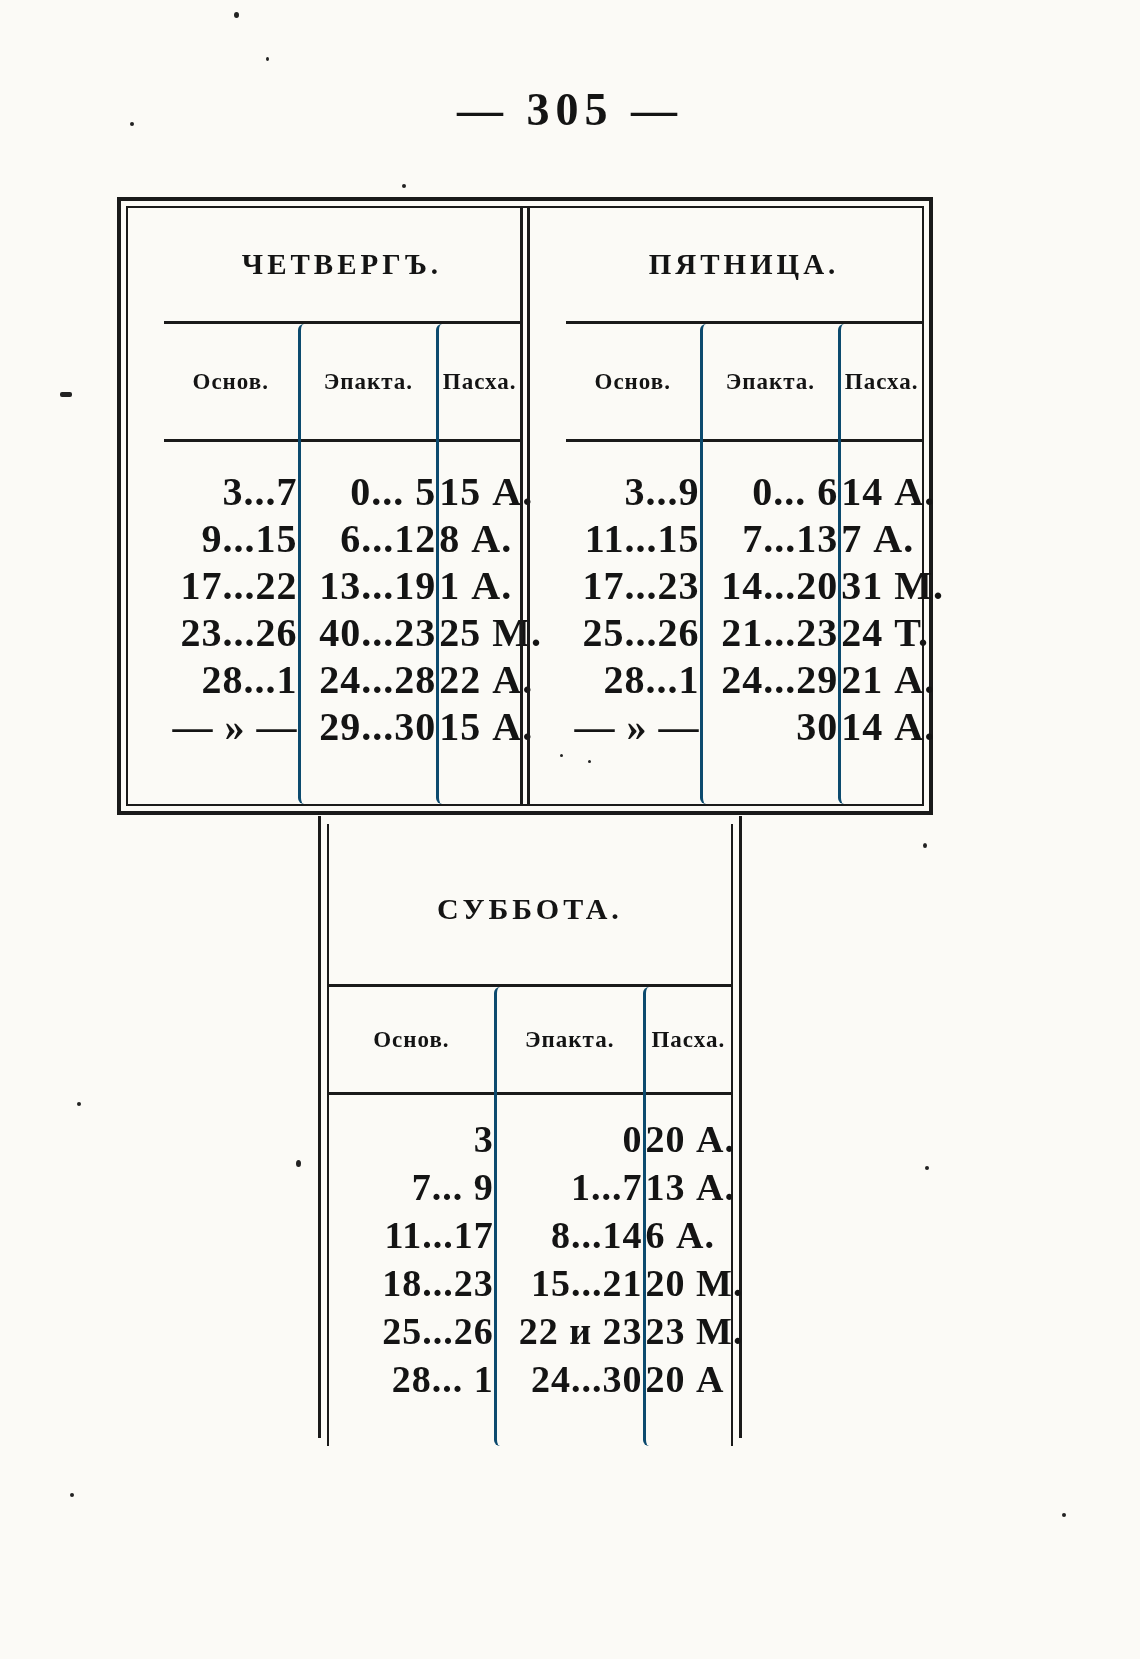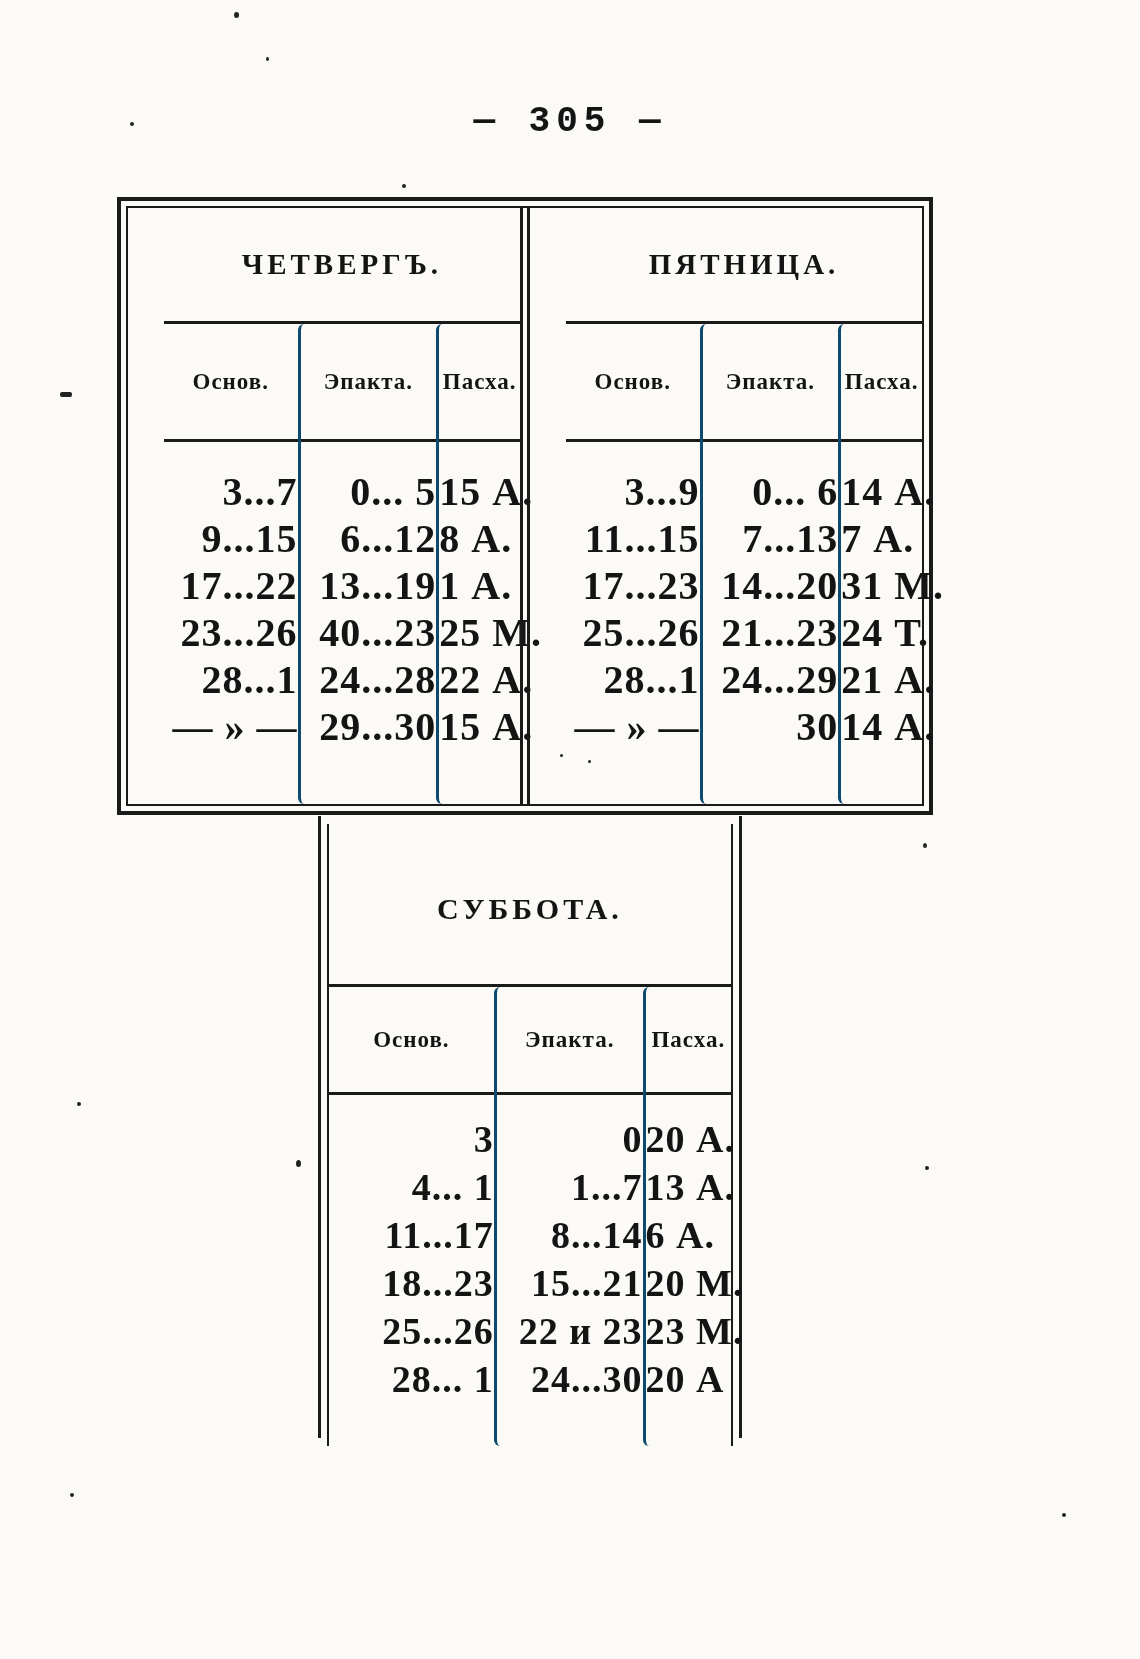--- a/index.html
+++ b/index.html
@@ -5,23 +5,23 @@
   html,body{margin:0;padding:0;}
   body{
     width:1140px;height:1659px;
     background:#fbfaf6;
     font-family:"Liberation Serif","DejaVu Serif",serif;
     color:#141414;
     position:relative;
     overflow:hidden;
   }
   .page-number{
-    position:absolute;top:96px;left:0;width:100%;
-    text-align:center;font-size:36px;font-weight:700;
-    letter-spacing:6px;line-height:52px;white-space:pre;font-family:Liberation Mono, monospace;
+    position:absolute;top:84px;left:0;width:100%;
+    text-align:center;font-size:46px;font-weight:700;
+    letter-spacing:6px;line-height:52px;white-space:pre;
   }
   
   .table-main{
     position:absolute;left:117px;top:197px;width:816px;height:618px;
     border:4px solid #1a1a1a;box-sizing:border-box;
   }
   .table-main-inner{
     position:absolute;inset:5px;
     border:2px solid #1a1a1a;
     display:flex;
@@ -169,21 +169,21 @@
   </div>
 
   <div class="table-sat">
     <div class="table-sat-inner">
       <div class="sat-title">СУББОТА.</div>
       <div class="sat-body">
         <div class="col sw1">
           <div class="col-head">Основ.</div>
           <div class="cells">
             <div class="cell c">3</div>
-            <div class="cell c">4... 1</div>
+            <div class="cell c">7... 9</div>
             <div class="cell c">11...17</div>
             <div class="cell c">18...23</div>
             <div class="cell c">25...26</div>
             <div class="cell c">28... 1</div>
           </div>
         </div>
         <div class="col sw2">
           <div class="col-head">Эпакта.</div>
           <div class="cells">
             <div class="cell c">0</div>

